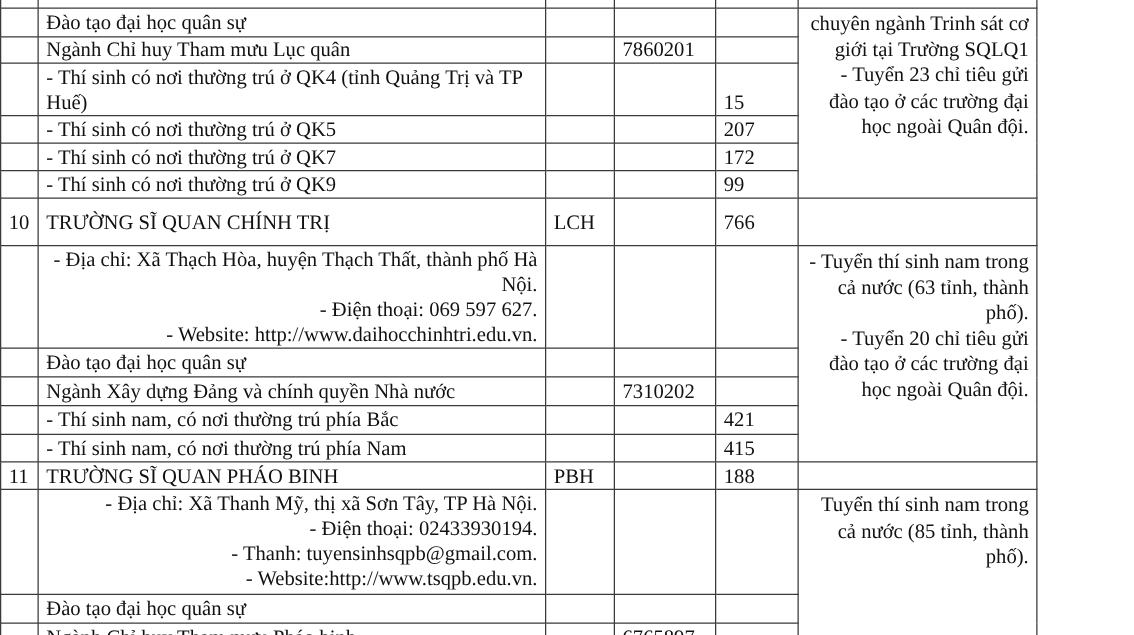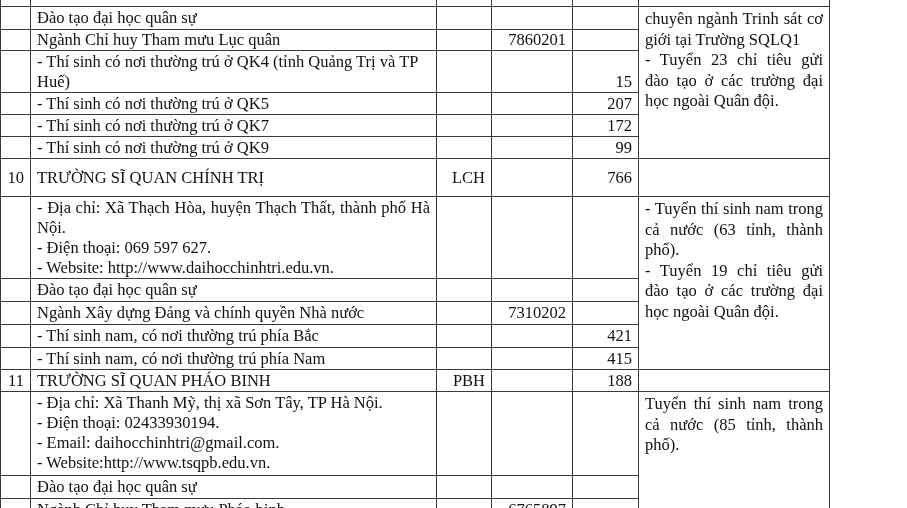--- a/index.html
+++ b/index.html
@@ -25,23 +25,23 @@
     padding: 2px 6px 0 6px;
     line-height: 20.5px;
   }
   .c1 { width: 30px; text-align: center; }
   .c2 { width: 406px; }
   .c3 { width: 55px; text-align: center; }
   .c4 { width: 81px; text-align: center; }
   .c5 { width: 66px; text-align: center; }
   .c6 { width: 191px; }
   .b { font-weight: normal; }
-  .num { text-align: right; }
+  .num { text-align: left; }
   .bottom { vertical-align: bottom !important; }
-  .info-line { display: block; }
+  .info-line { display: block; text-align: right; }
   .just { text-align: justify; }
 </style>
 </head>
 <body>
 
 <table class="tbl">
   <colgroup>
     <col class="c1">
       <col class="c2">
       <col class="c3">
@@ -120,21 +120,21 @@
     <td class="just" style="vertical-align:top;padding-top:1px">
       <span class="info-line">- Địa chỉ: Xã Thạch Hòa, huyện Thạch Thất, thành phố Hà Nội.</span>
       <span class="info-line">- Điện thoại: 069 597 627.</span>
       <span class="info-line">- Website: http://www.daihocchinhtri.edu.vn.</span>
     </td>
     <td></td>
     <td></td>
     <td></td>
     <td class="note" rowspan="5">
       <span class="info-line">- Tuyển thí sinh nam trong cả nước (63 tỉnh, thành phố).</span>
-      <span class="info-line">- Tuyển 19 chỉ tiêu gửi đào tạo ở các trường đại học ngoài Quân đội.</span>
+      <span class="info-line">- Tuyển 20 chỉ tiêu gửi đào tạo ở các trường đại học ngoài Quân đội.</span>
     </td>
   </tr>
   <tr style="height:23px">
     <td></td>
     <td class="b">Đào tạo đại học quân sự</td>
     <td></td>
     <td></td>
     <td></td>
   </tr>
   <tr style="height:23px">
@@ -165,21 +165,21 @@
     <td class="b num">PBH</td>
     <td></td>
     <td class="b num">188</td>
     <td></td>
   </tr>
   <tr style="height:84px">
     <td></td>
     <td style="vertical-align:top;padding-top:1px">
       <span class="info-line">- Địa chỉ: Xã Thanh Mỹ, thị xã Sơn Tây, TP Hà Nội.</span>
       <span class="info-line">- Điện thoại: 02433930194.</span>
-      <span class="info-line">- Email: daihocchinhtri@gmail.com.</span>
+      <span class="info-line">- Thanh: tuyensinhsqpb@gmail.com.</span>
       <span class="info-line">- Website:http://www.tsqpb.edu.vn.</span>
     </td>
     <td></td>
     <td></td>
     <td></td>
     <td class="note" rowspan="3">
       <span class="info-line">Tuyển thí sinh nam trong cả nước (85 tỉnh, thành phố).</span>
     </td>
   </tr>
   <tr style="height:23px">

